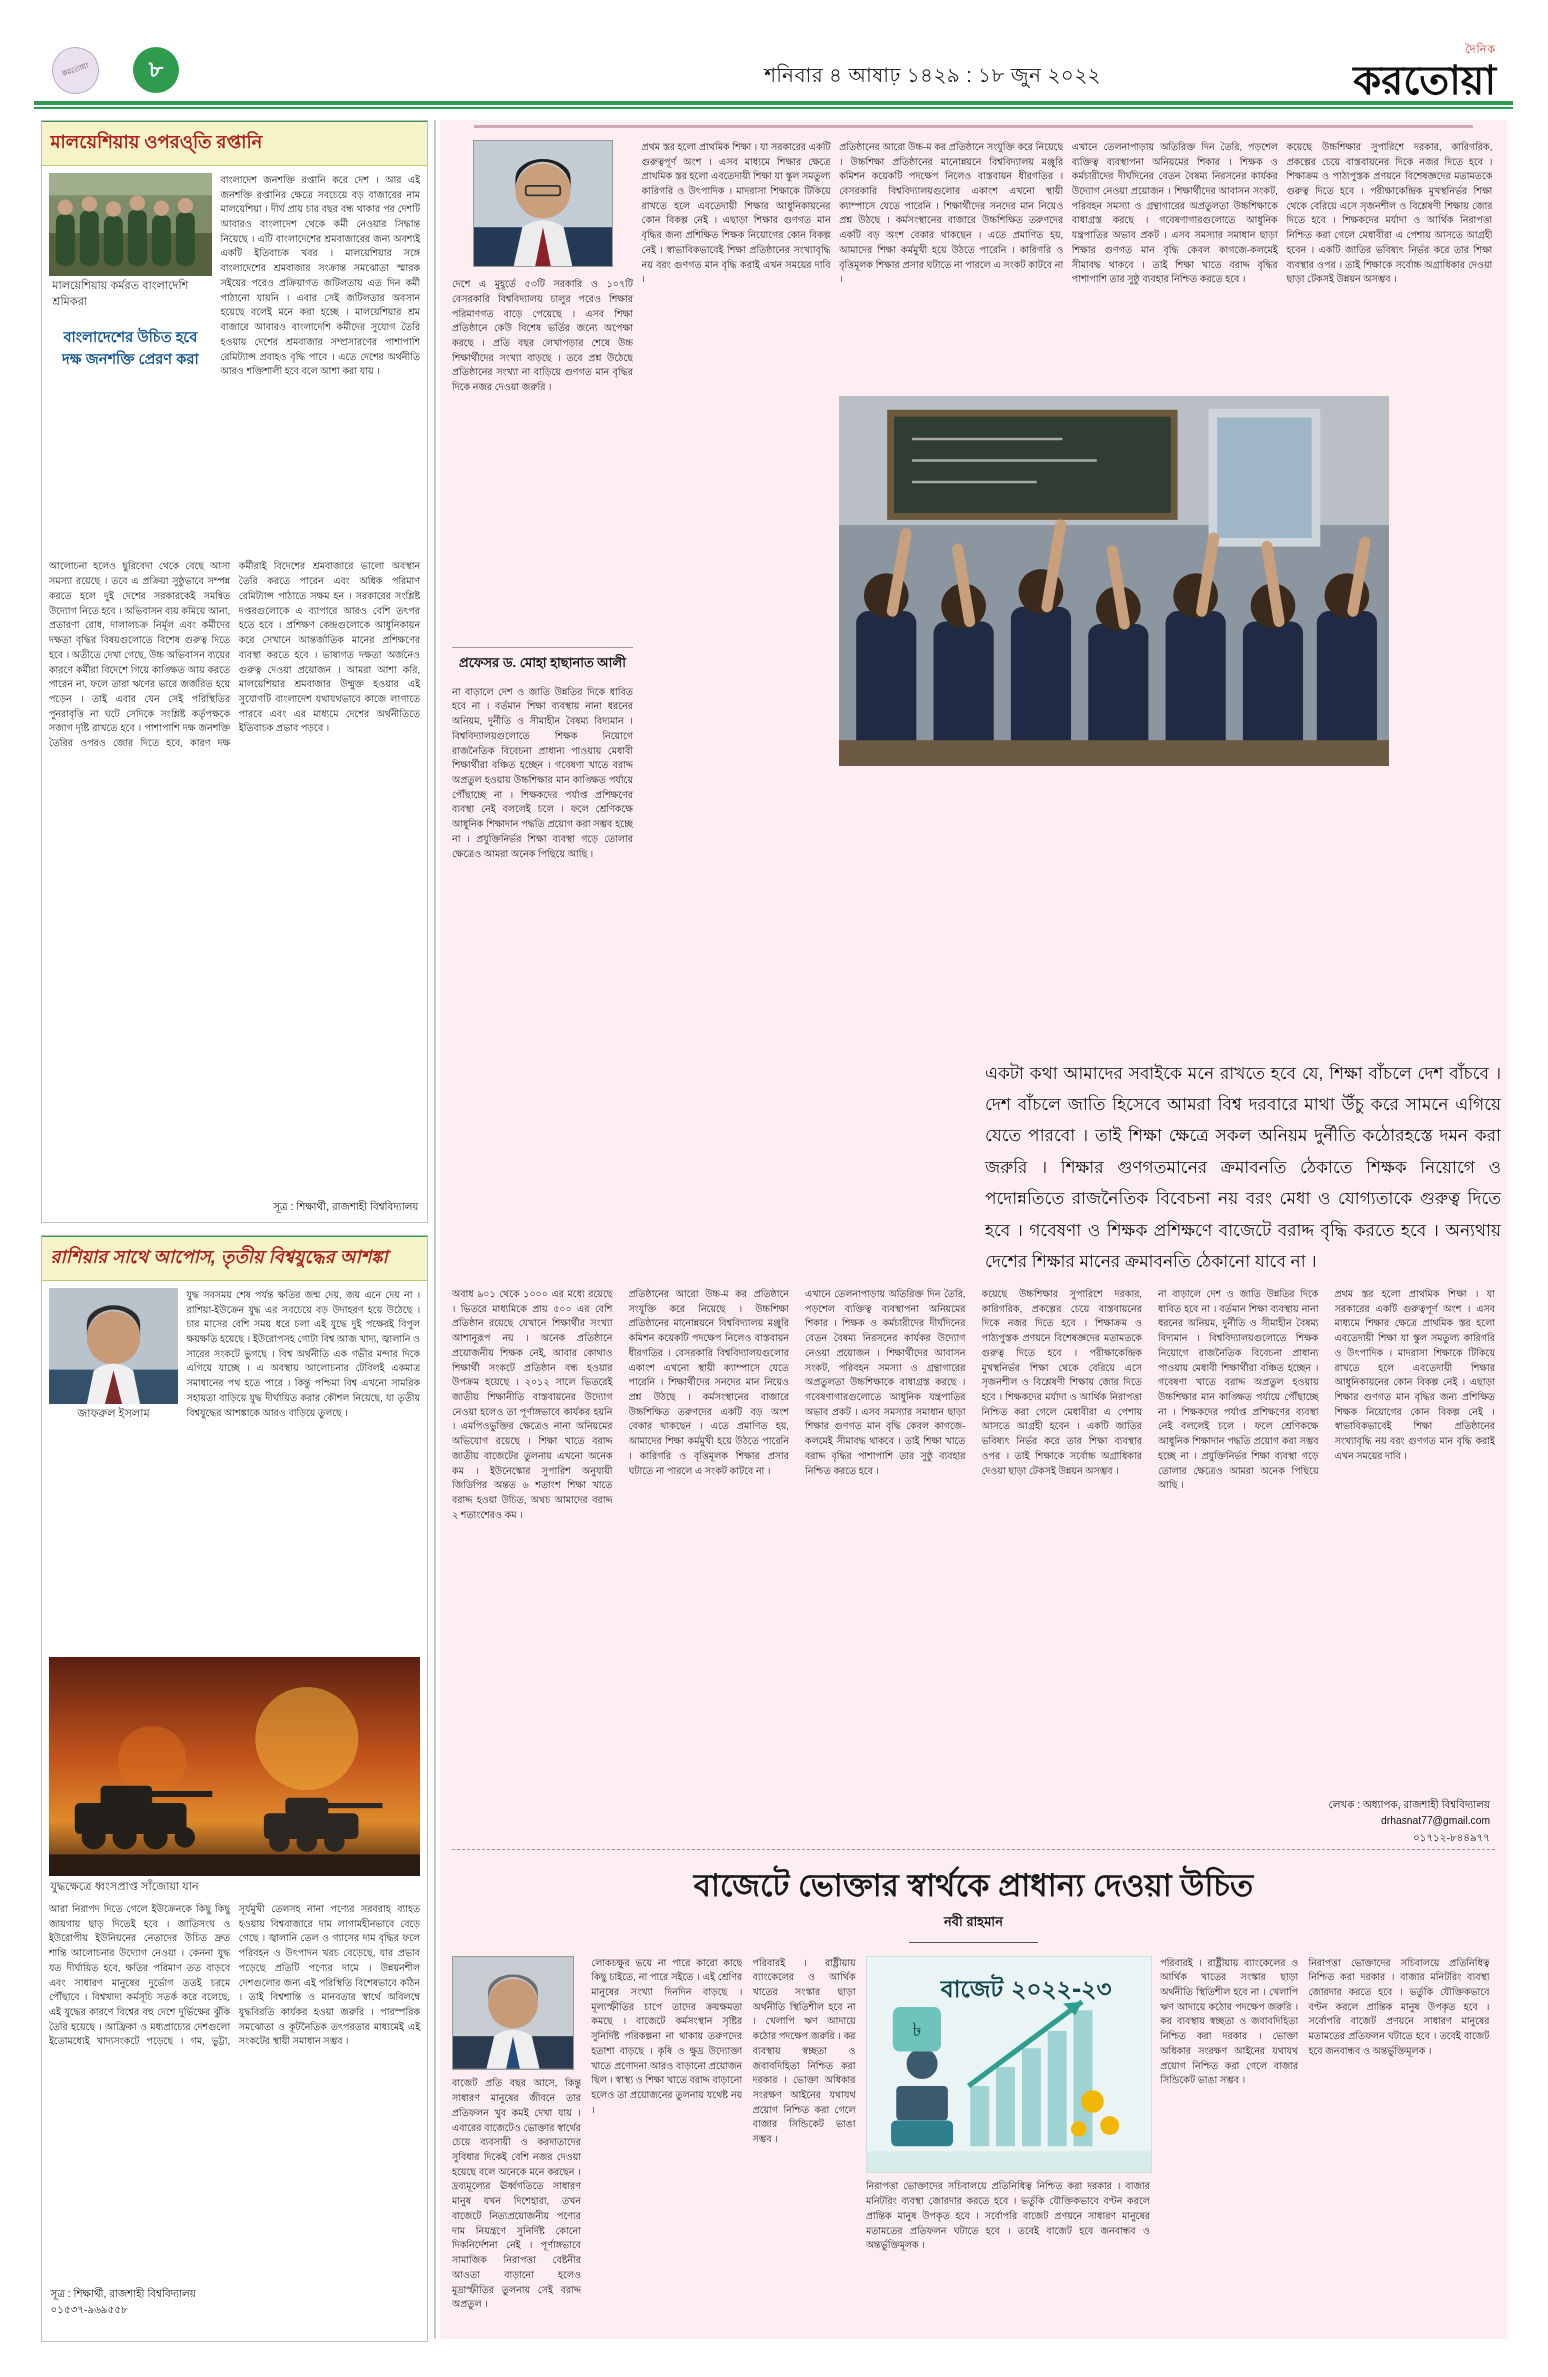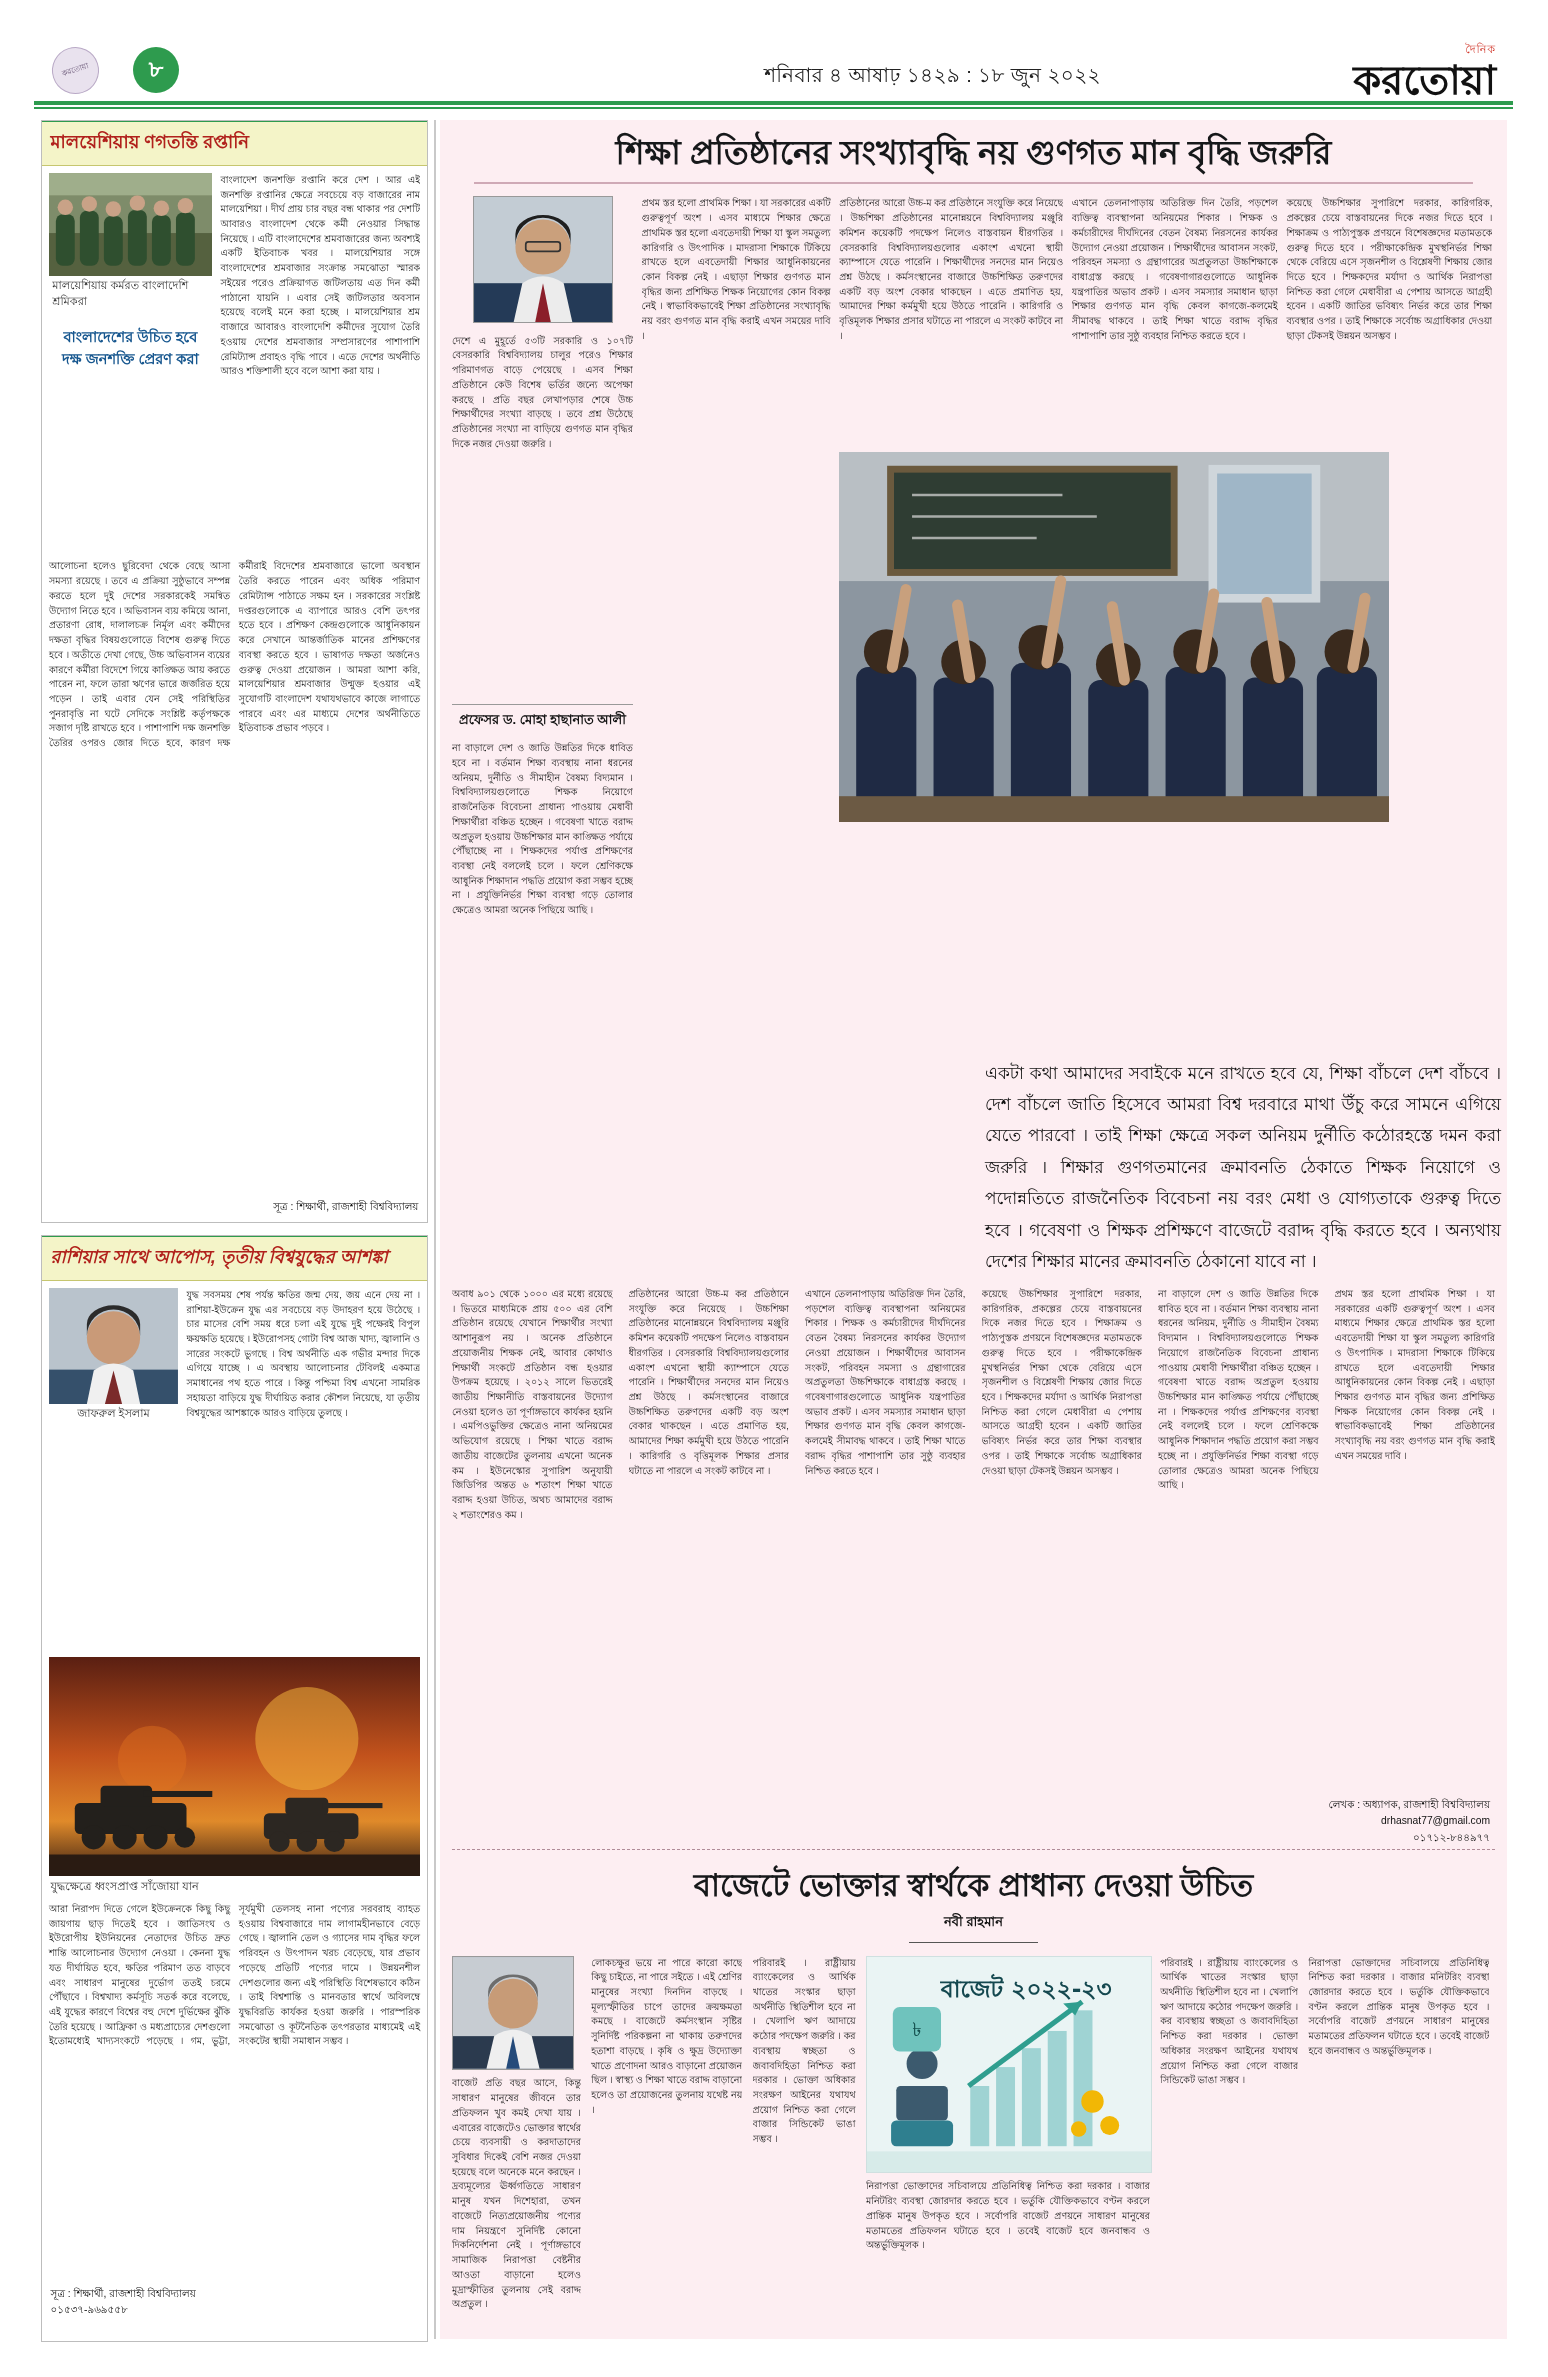--- a/index.html
+++ b/index.html
@@ -76,21 +76,21 @@
       <div class="sub">দৈনিক</div>
       <div class="main">করতোয়া</div>
     </div>
     <div class="mast-rule"></div>
     <div class="mast-rule2"></div>
   </div>
 
   <div class="left-col">
 
     <div class="lbox" style="height:1101px;position:relative;">
-      <div class="boxhead">মালয়েশিয়ায় ণগতম্তি রপ্তানি</div>
+      <div class="boxhead">মালয়েশিয়ায় ওপরও্তি রপ্তানি</div>
 
       <div style="display:flex;padding:6.9px 6.9px 0 6.9px;">
         <div style="width:163px;">
           <div class="photo" style="width:163px;height:103px;">
             <svg width="163" height="103" viewBox="0 0 190 120">
               <rect width="190" height="120" fill="#7e8c6a"></rect>
               <rect y="70" width="190" height="50" fill="#55613f"></rect>
               <g fill="#2f4f2f">
                 <rect x="8" y="48" width="22" height="60" rx="8"></rect>
                   <rect x="36" y="44" width="22" height="64" rx="8"></rect>
@@ -186,21 +186,20 @@
 
       <div class="sig" style="position:absolute;bottom:22.4px;left:8.6px;text-align:left;">
         <div>সূত্র : শিক্ষার্থী, রাজশাহী বিশ্ববিদ্যালয়</div>
         <div>০১৫৩৭-৯৬৯৫৫৮</div>
       </div>
     </div>
   </div>
 
   <div class="main-col">
 
-    <div class="mh">শিক্ষা প্রতিষ্ঠানের সংখ্যাবৃদ্ধি নয় গুণগত মান বৃদ্ধি জরুরি</div>
     <div class="mh-rule"></div>
 
     <div style="display:flex;padding:12px 12px 0 12px;gap:8.6px;">
       <div style="width:181px;">
         <div class="author-photo" style="margin:0 auto;">
           <svg width="138" height="125" viewBox="0 0 160 145">
             <rect width="160" height="145" fill="#c3ccd4"></rect>
             <rect y="100" width="160" height="45" fill="#243a57"></rect>
             <circle cx="80" cy="58" r="32" fill="#caa07c"></circle>
             <path d="M48 56 a32 32 0 0 1 64 0 l0 -13 a32 22 0 0 0 -64 0 z" fill="#1f1f1f"></path>

